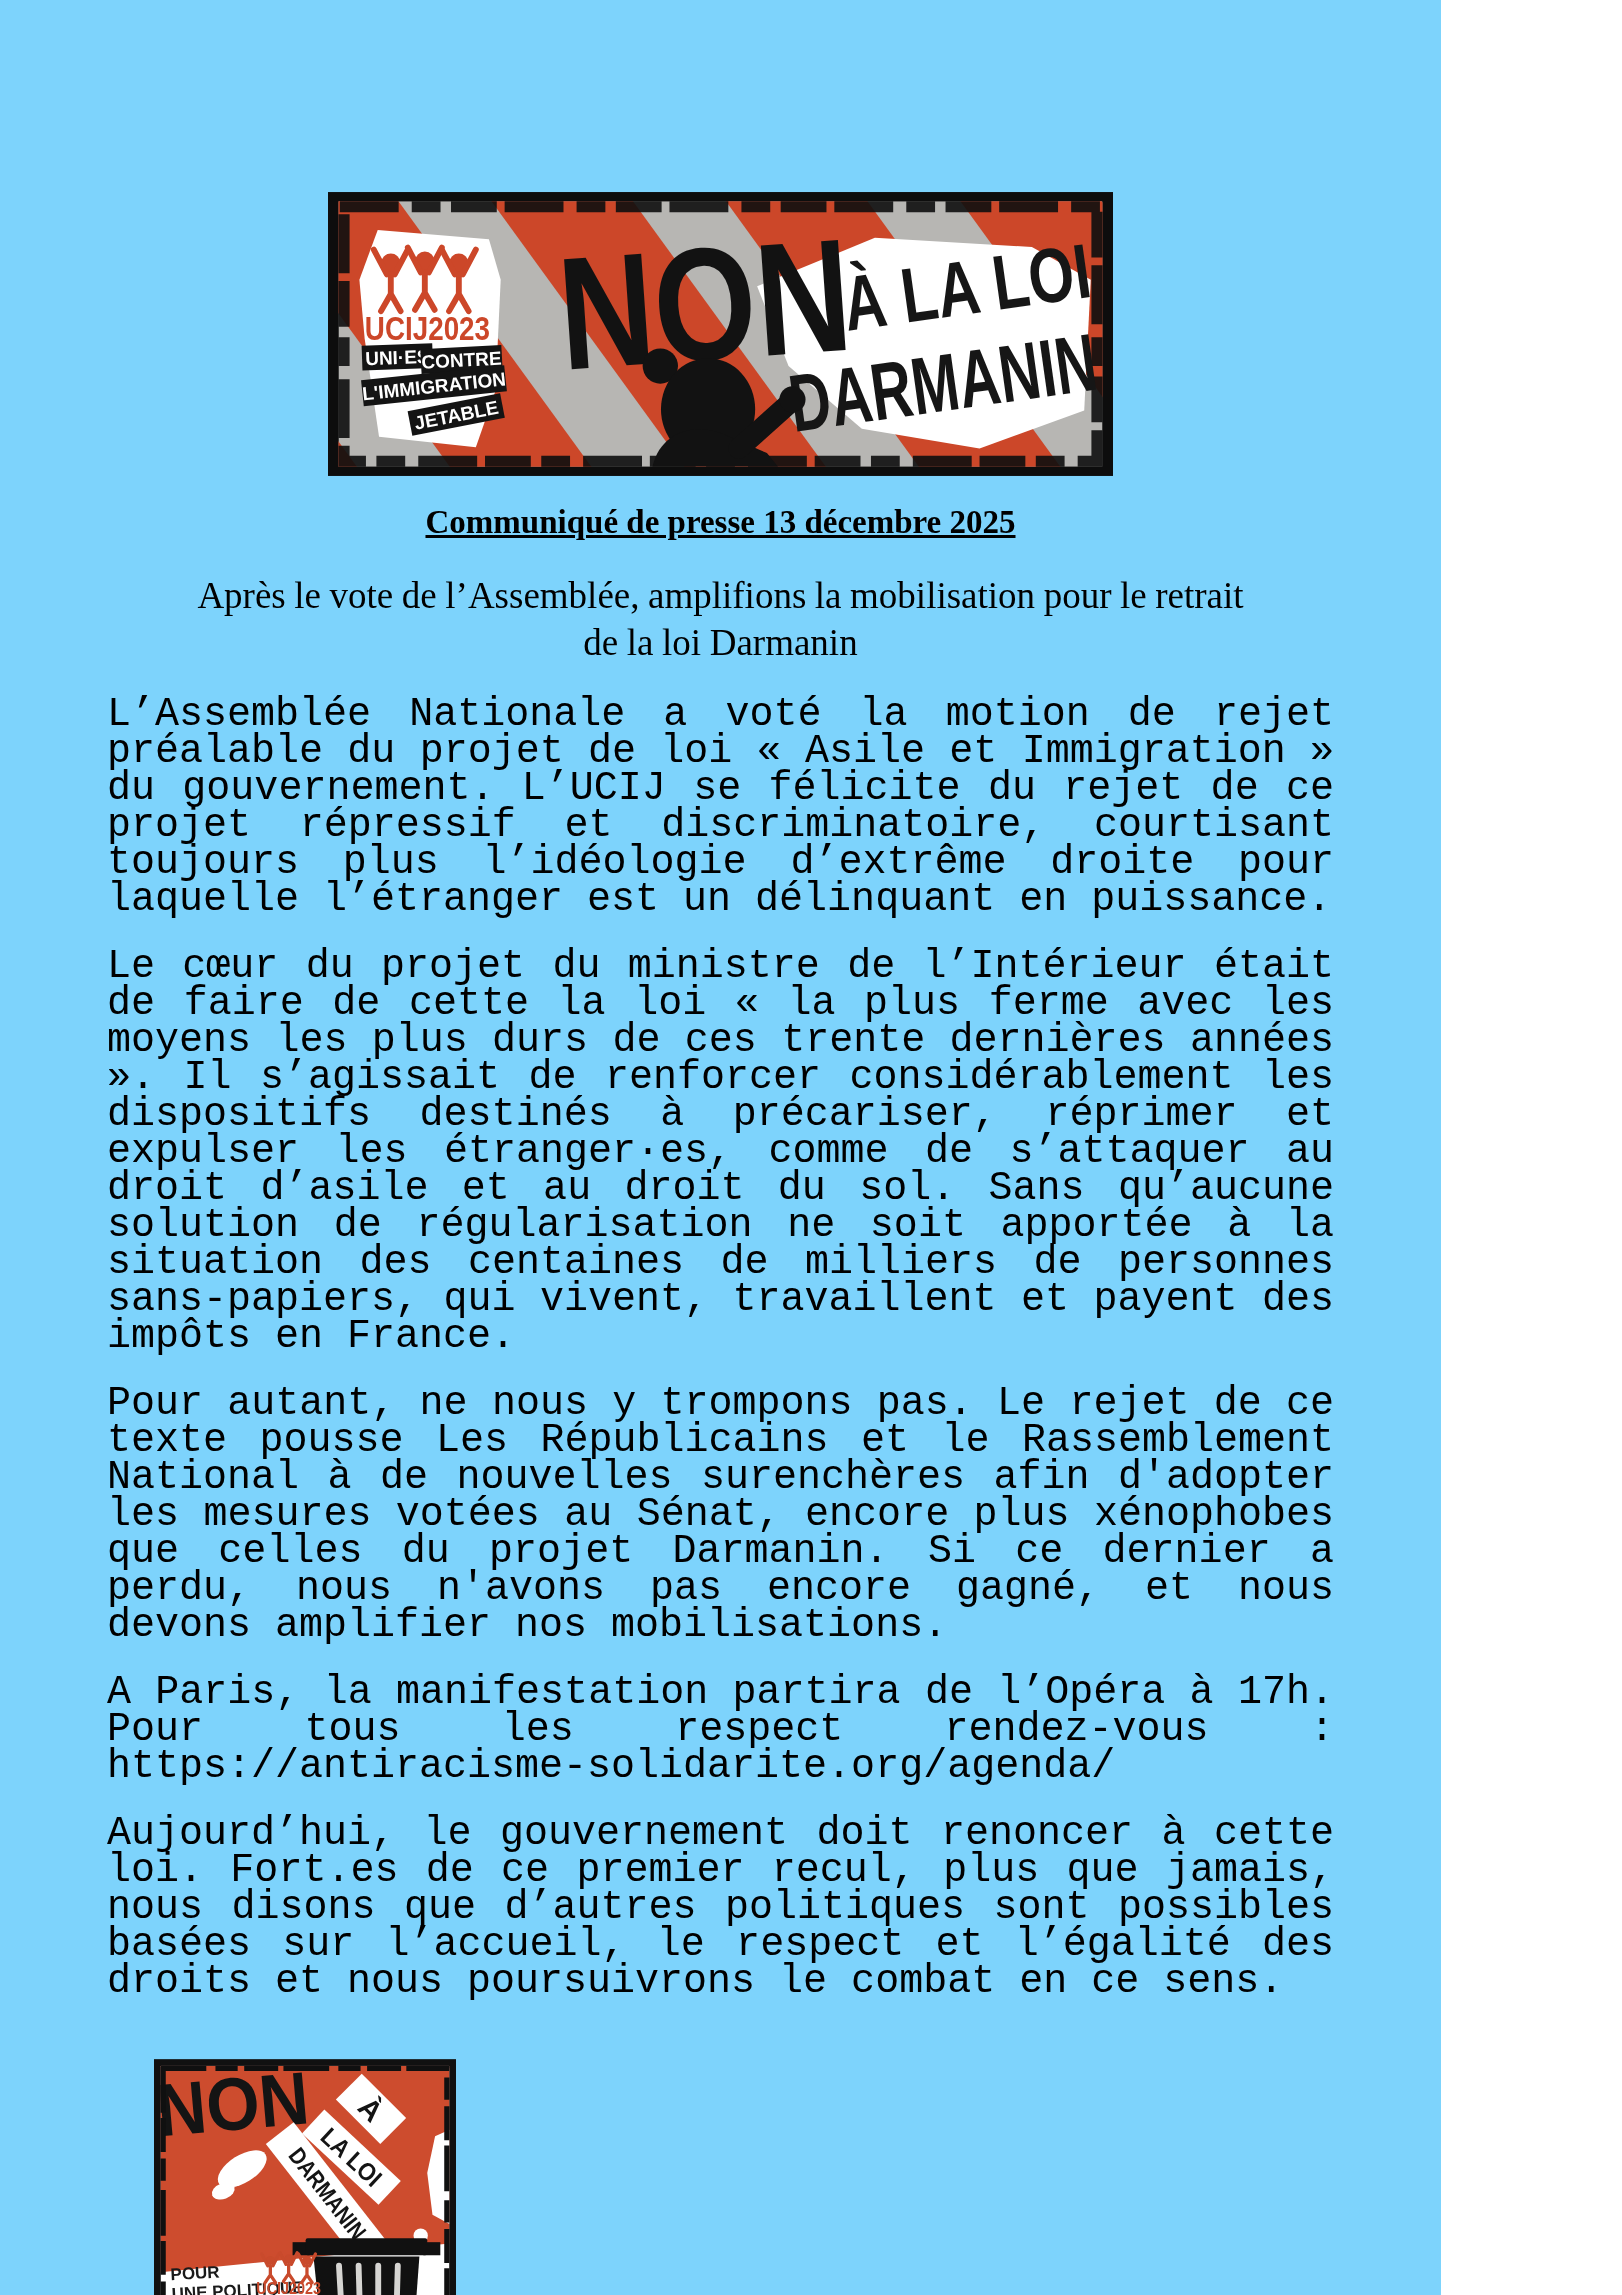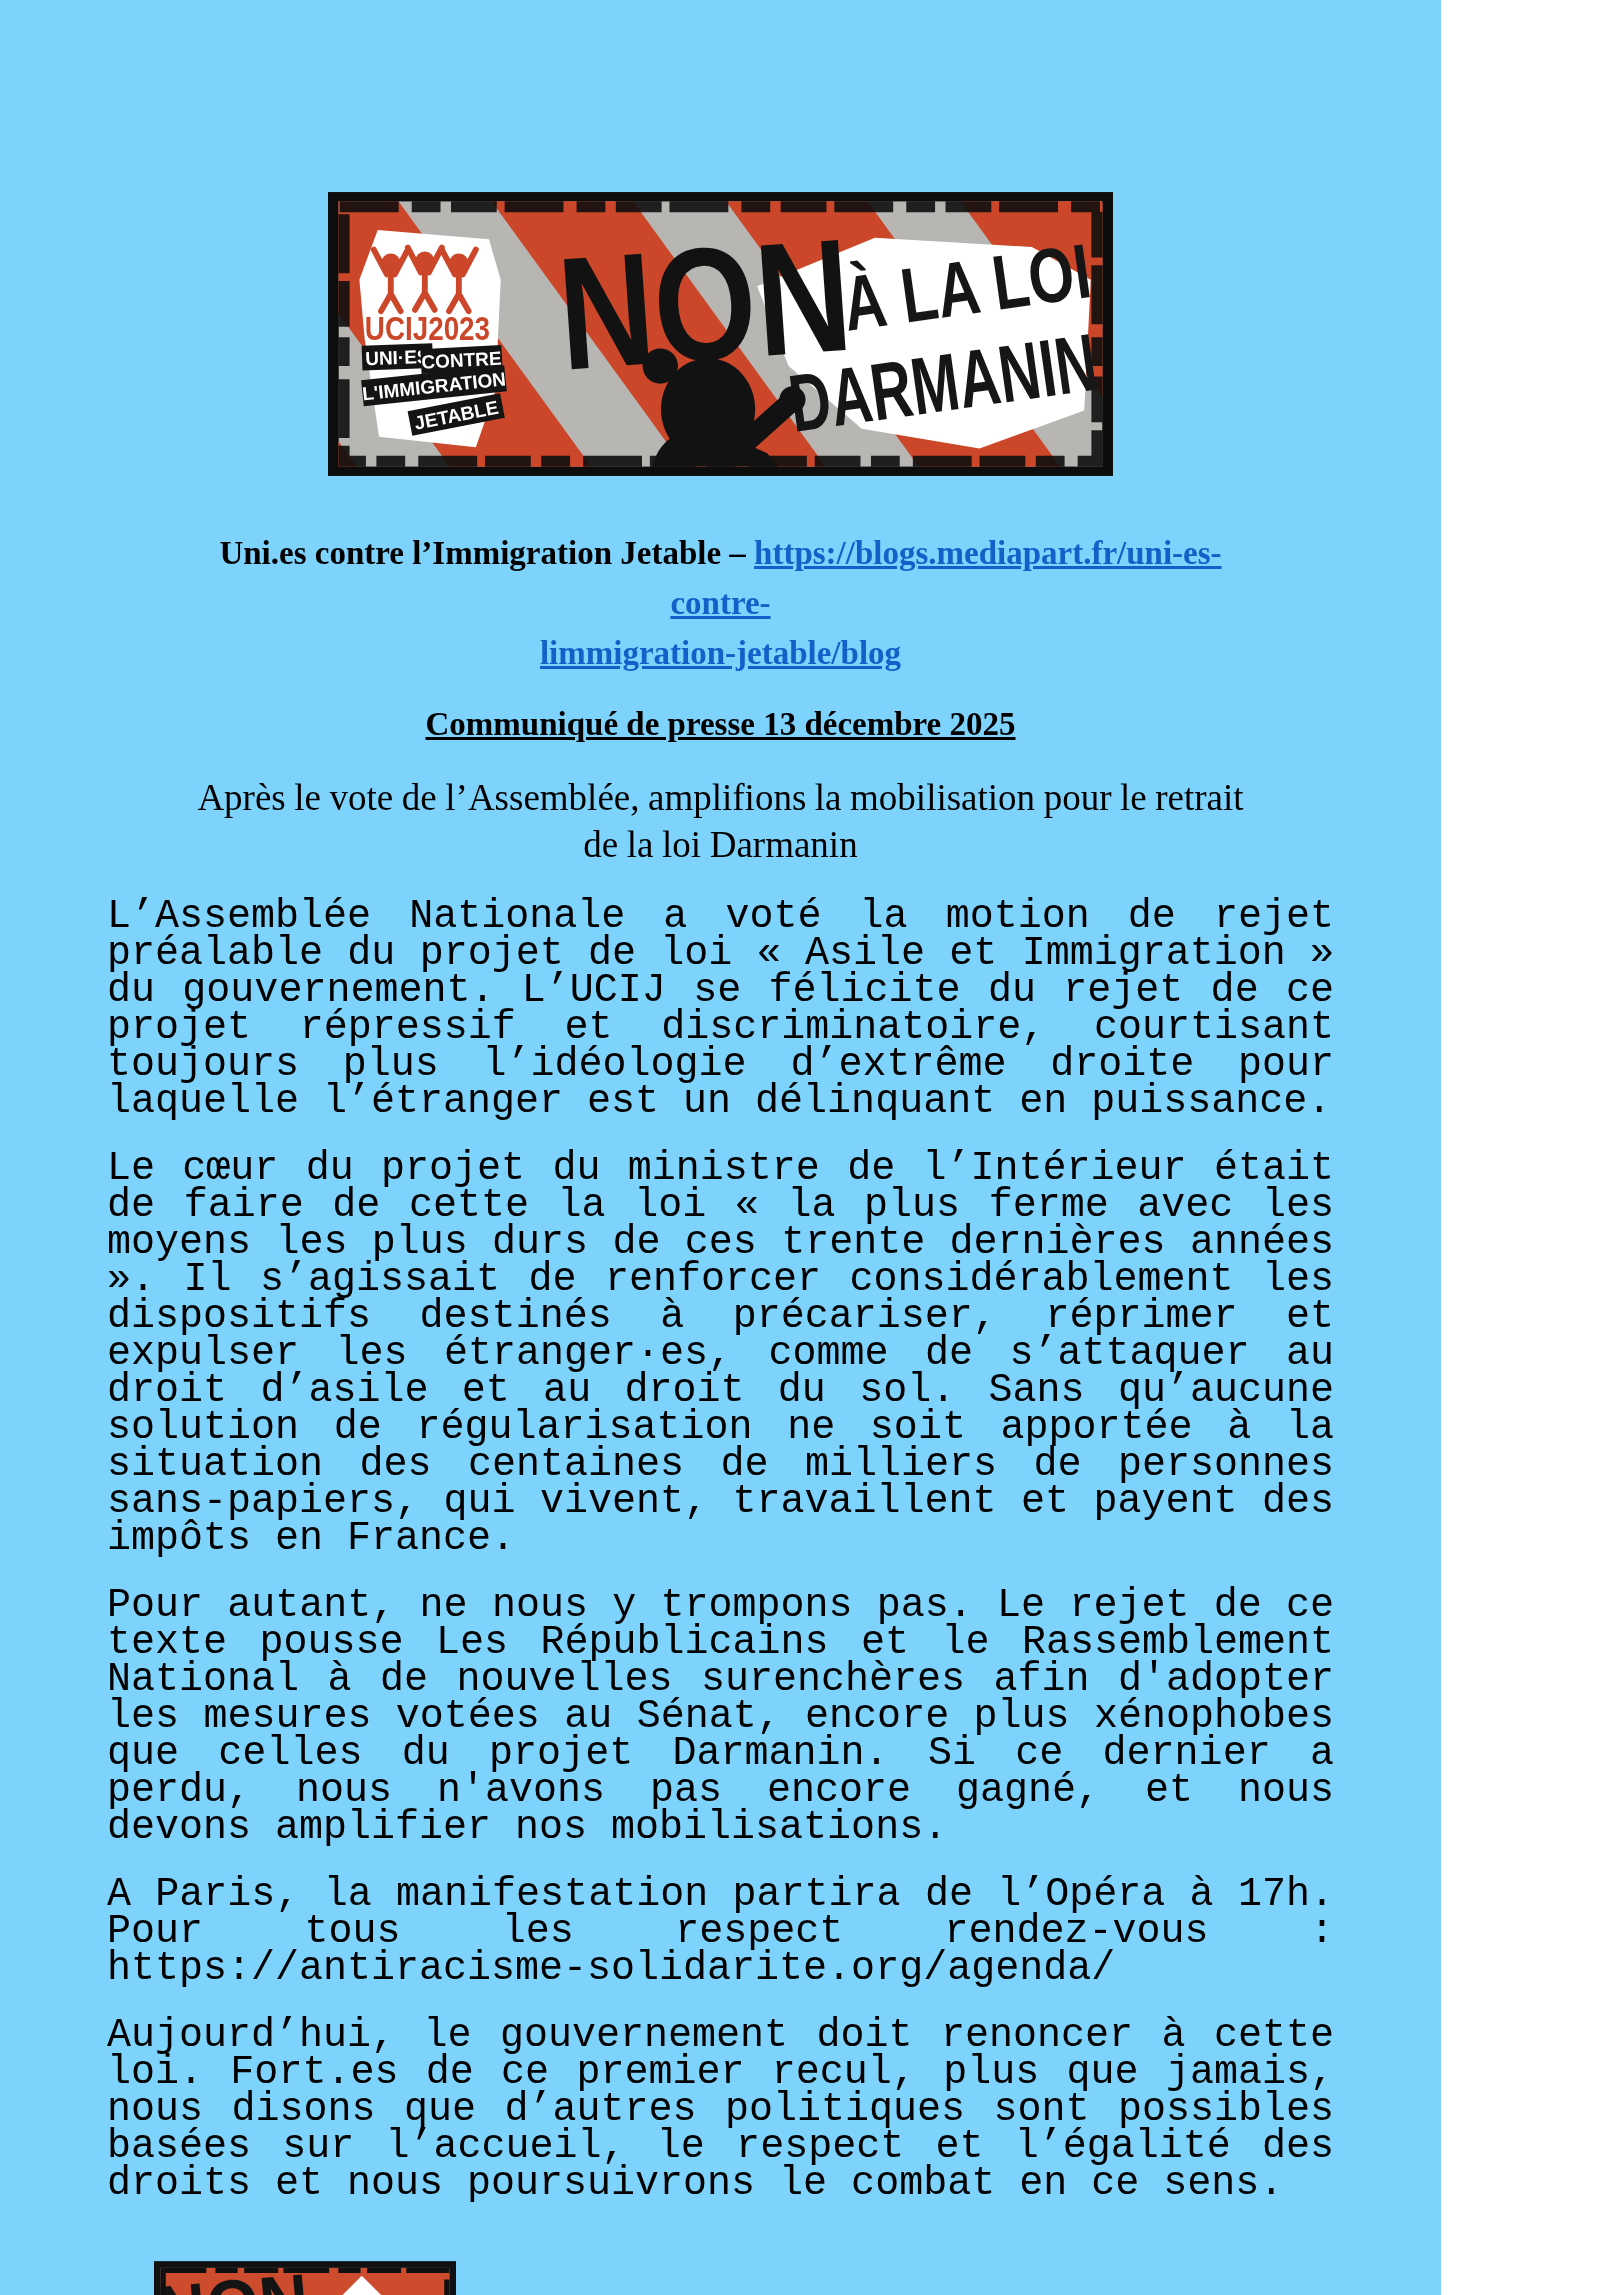--- a/index.html
+++ b/index.html
@@ -118,23 +118,20 @@
       <g fill="#121212">
         <circle cx="492" cy="252" r="27"></circle>
         <ellipse cx="565" cy="318" rx="72" ry="78"></ellipse>
         <path d="M480,406 C492,352 545,338 588,356 L655,385 L672,406 Z"></path>
         <path d="M612,378 L688,310" stroke="#121212" stroke-width="32" stroke-linecap="round"></path>
         <circle cx="694" cy="303" r="20"></circle>
       </g>
     </svg>
   </svg>
 
-  <div class="title-block">
-    <span>Uni.es contre l’Immigration Jetable – </span><a href="#"><span>https://blogs.mediapart.fr/uni-es-contre-</span><br><span>limmigration-jetable/blog</span></a>
-  </div>
 
   <div class="press">Communiqué de presse 13 décembre 2025</div>
 
   <div class="headline">Après le vote de l’Assemblée, amplifions la mobilisation pour le retrait de la loi Darmanin</div>
 
   <p class="body-para">L’Assemblée Nationale a voté la motion de rejet préalable du projet de loi « Asile et Immigration » du gouvernement. L’UCIJ se félicite du rejet de ce projet répressif et discriminatoire, courtisant toujours plus l’idéologie d’extrême droite pour laquelle l’étranger est un délinquant en puissance.</p>
 
   <p class="body-para">Le cœur du projet du ministre de l’Intérieur était de faire de cette la loi « la plus ferme avec les moyens les plus durs de ces trente dernières années ».  Il s’agissait de renforcer considérablement les dispositifs destinés à précariser, réprimer et expulser les étranger·es, comme de s’attaquer au droit d’asile et au droit du sol. Sans qu’aucune solution de régularisation ne soit apportée à la situation des centaines de milliers de personnes sans-papiers, qui vivent, travaillent et payent des impôts en France.</p>
 
   <p class="body-para">Pour autant, ne nous y trompons pas. Le rejet de ce texte pousse Les Républicains et le Rassemblement National à de nouvelles surenchères afin d'adopter les mesures votées au Sénat, encore plus xénophobes que celles du projet Darmanin. Si ce dernier a perdu, nous n'avons pas encore gagné, et nous devons amplifier nos mobilisations.</p>

